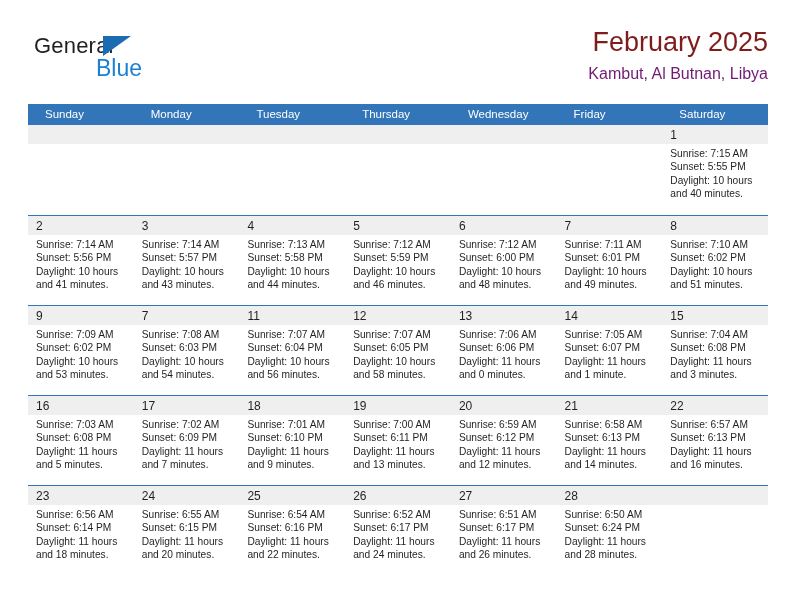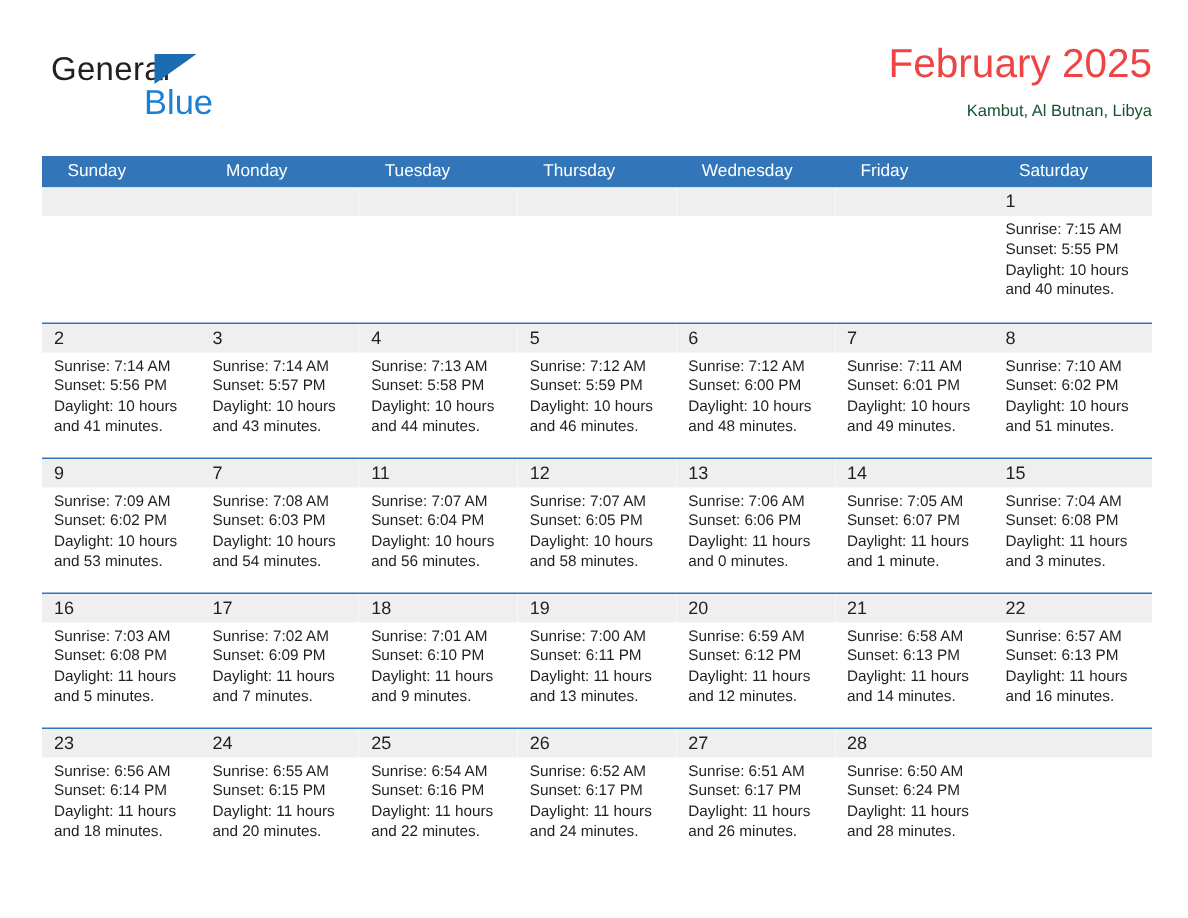--- a/index.html
+++ b/index.html
@@ -66,27 +66,27 @@
     font-family: "Liberation Sans", sans-serif;
   }
   .title-block {
     position: absolute;
     right: 0;
     top: 0;
     text-align: right;
   }
   .cal-title {
     font-size: 27px;
-    color: #ef4444;
+    color: #7f1d1d;
     line-height: 32px;
     white-space: nowrap;
   }
   .cal-subtitle {
-    font-size: 11px;
-    color: #14532d;
+    font-size: 16px;
+    color: #701a75;
     line-height: 20px;
     margin-top: 6px;
     white-space: nowrap;
   }
 
   
   .calendar {
     position: absolute;
     left: 28px;
     top: 104px;

